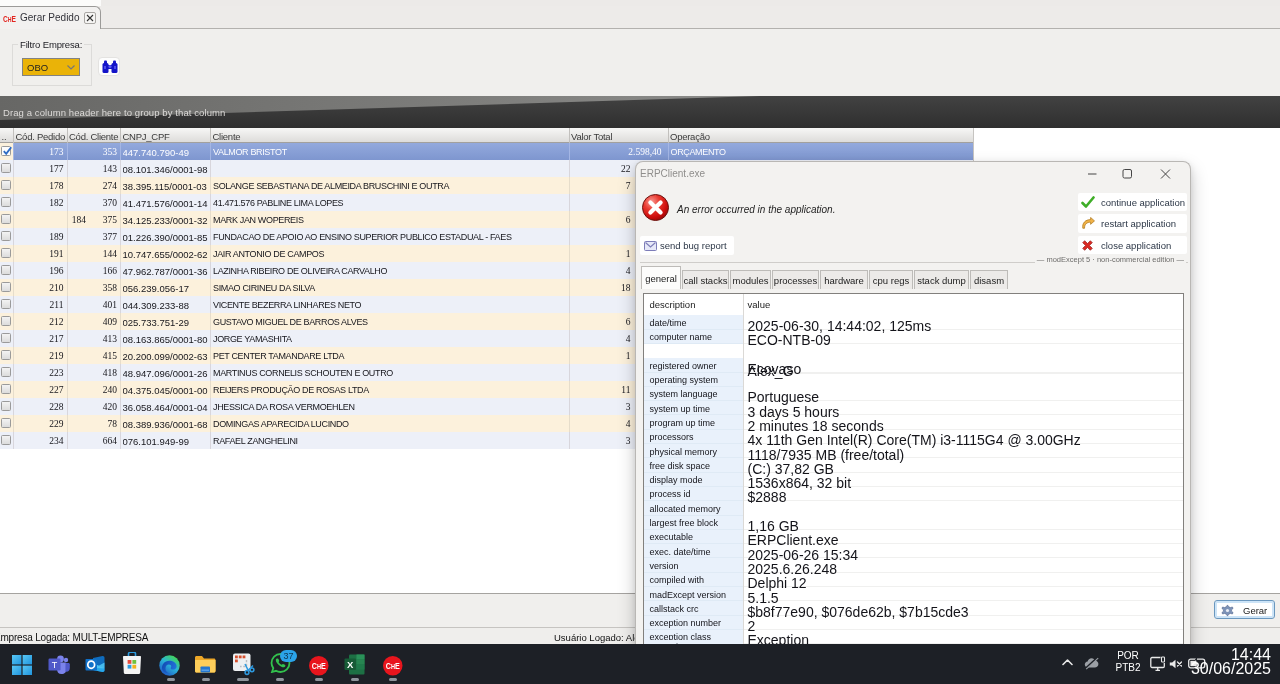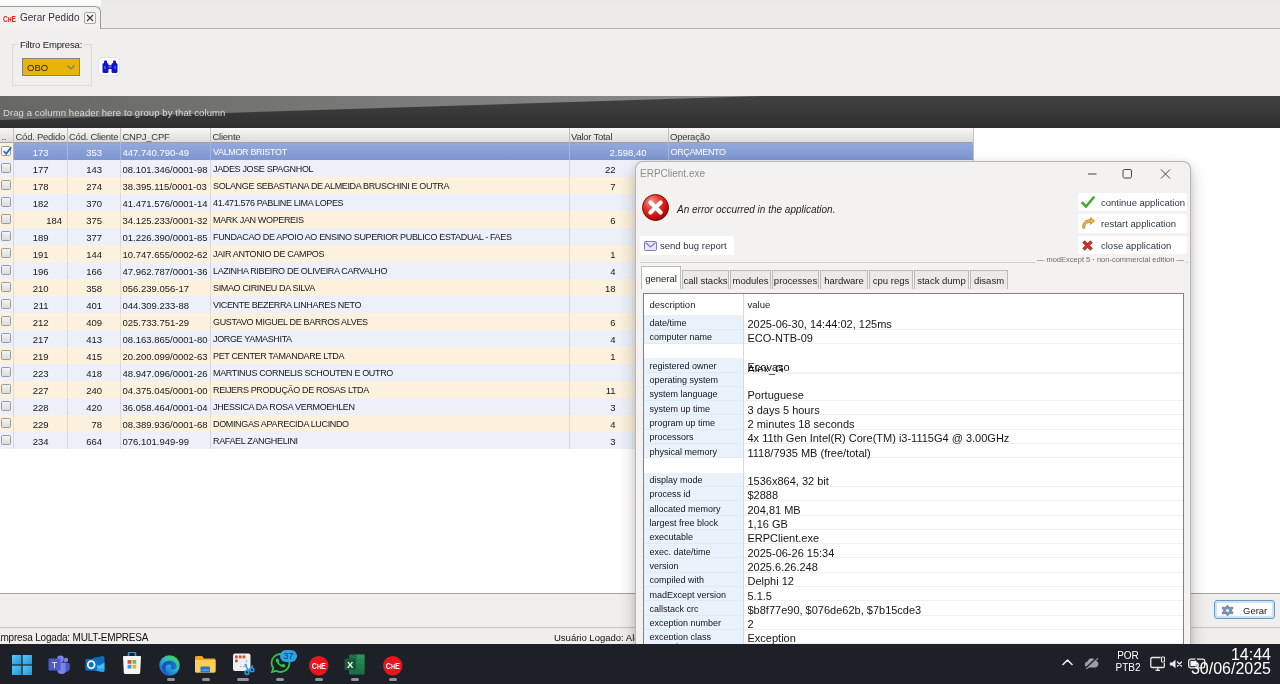--- a/index.html
+++ b/index.html
@@ -25,21 +25,21 @@
 
 #gbar { left:0; top:96px; width:1280px; height:32px; background:linear-gradient(to bottom,#424242,#2f2f2f); overflow:hidden; }
 #gbar .wedge { position:absolute; left:0; top:0; width:760px; height:25px; background:linear-gradient(95deg,#676765,#8c8c8a); clip-path:polygon(0 0, 100% 0, 0 96%); }
 #gbar .txt { position:absolute; left:3px; top:11px; font-size:9.5px; color:#dddbd9; letter-spacing:0.1px; }
 
 #ghead { position:absolute; left:0; top:0; width:973px; height:15px; background:linear-gradient(#f7f7f6,#dddcda); border-bottom:1px solid #a2a09d; }
 #ghead .hc { position:absolute; top:0; height:15px; font-size:9.5px; letter-spacing:-0.25px; color:#3a3a3a; padding:2.5px 0 0 1.5px; border-left:1px solid #c2c0bd; overflow:hidden; white-space:nowrap; }
 .row { position:absolute; left:0; width:973px; height:17px; }
 .row .c { position:absolute; top:0; height:17px; font-size:9.5px; color:#16161c; padding-top:4px; overflow:hidden; white-space:nowrap; }
 .row .name { font-size:9px; letter-spacing:-0.35px; }
-.row .num { text-align:right; padding-right:18px; }
+.row .num { text-align:right; padding-right:3px;font-family:Liberation Serif, serif; }
 .odd { background:#edf0f8; }
 .even { background:#fcf1dc; }
 .sel { background:linear-gradient(#93a9dd,#7e96cf); }
 .sel .c { color:#fdfdff; }
 .cbx { position:absolute; left:1px; top:3px; width:10px; height:10px; border:1px solid #9a9a9a; border-radius:1.5px; background:linear-gradient(#f3f3f3,#dcdcdc); }
 .cbx.on { background:#fdfdfd; }
 #gridwhite { left:0; top:449px; width:973px; height:144px; background:#fff; }
 #gridwhite2 { left:973px; top:128px; width:307px; height:465px; background:#fff; }
 #gridright { left:973px; top:128px; width:1px; height:321px; background:#c6c4c1; }
 .vline { position:absolute; top:0; width:1px; height:17px; background:#d8d6dc; }
@@ -66,21 +66,21 @@
 #bsend { left:4px; top:74px; width:93.5px; height:19px; }
 #melabel { position:absolute; right:4px; top:93px; font-size:7.5px; color:#6e6d6b; background:#f3f2f0; padding:0 2px; z-index:2; }
 #meline { position:absolute; left:4px; top:100px; width:548px; height:1px; background:#cfcdca; }
 .tab { position:absolute; top:108px; height:19px; font-size:9.5px; color:#222; background:#eceae8; border:1px solid #bdbbb8; border-bottom:none; text-align:center; padding-top:3.5px; }
 .tabsel { top:104px; height:23px; background:#fcfcfb; padding-top:6px; z-index:2; }
 #dlist { position:absolute; left:6.5px; top:131px; width:541px; height:392px; background:#fff; border:1px solid #82807d; }
 #dlist .hdr span { position:absolute; top:5px; font-size:9.5px; color:#222; }
 #dlist .coldiv { position:absolute; left:99px; top:0; width:1px; height:100%; background:#dbd9d6; }
 .drow { position:absolute; left:0; width:539px; height:14.36px; }
 .drow .d { position:absolute; left:0; top:0; width:99px; height:100%; background:#e9f1fb; font-size:9px; color:#14141a; padding:2.5px 0 0 6px; box-shadow:inset 0 -1px 0 #dfeaf5; white-space:nowrap; }
-.drow .v { position:absolute; left:100px; top:0; right:0; height:100%; font-size:11px; color:#14141a; padding:2.5px 0 0 4px; box-shadow:inset 0 -1px 0 #f0f0ef; white-space:nowrap; }
+.drow .v { position:absolute; left:100px; top:0; right:0; height:100%; font-size:14px; color:#14141a; padding:2.5px 0 0 4px; box-shadow:inset 0 -1px 0 #f0f0ef; white-space:nowrap; }
 
 #taskbar { left:0; top:644px; width:1280px; height:40px; background:#1d2026; }
 .tbi { position:absolute; }
 .ind { position:absolute; top:33.5px; height:3px; width:8px; border-radius:1.5px; background:#8f959c; }
 #clock { position:absolute; right:9px; top:4px; text-align:right; font-size:16px; color:#fff; line-height:13.5px; }
 .trtxt { position:absolute; font-size:10px; color:#fff; line-height:12px; text-align:center; }
 </style>
 </head>
 <body>
 <div class="abs" id="topstrip"></div>
@@ -161,21 +161,20 @@
       <div class="cbx "></div>
       <div class="vline" style="left:13px"></div>
       <div class="vline" style="left:66.5px"></div>
       <div class="vline" style="left:120px"></div>
       <div class="vline" style="left:210px"></div>
       <div class="vline" style="left:568.5px"></div>
       <div class="vline" style="left:667.5px"></div>
       <div class="c num" style="left:13px;width:53.5px">177</div>
       <div class="c num" style="left:66.5px;width:53.5px">143</div>
       <div class="c" style="left:122.5px;width:87.5px">08.101.346/0001-98</div>
-      <div class="c name" style="left:213px;width:355.5px">JADES JOSE SPAGNHOL</div>
       <div class="c num" style="left:560px;width:73.5px">22</div>
     </div>
 <div class="row even" style="top:49px">
       <div class="cbx "></div>
       <div class="vline" style="left:13px"></div>
       <div class="vline" style="left:66.5px"></div>
       <div class="vline" style="left:120px"></div>
       <div class="vline" style="left:210px"></div>
       <div class="vline" style="left:568.5px"></div>
       <div class="vline" style="left:667.5px"></div>
@@ -199,21 +198,21 @@
       <div class="c name" style="left:213px;width:355.5px">41.471.576 PABLINE LIMA LOPES</div>
     </div>
 <div class="row even" style="top:83px">
       <div class="cbx "></div>
       <div class="vline" style="left:13px"></div>
       <div class="vline" style="left:66.5px"></div>
       <div class="vline" style="left:120px"></div>
       <div class="vline" style="left:210px"></div>
       <div class="vline" style="left:568.5px"></div>
       <div class="vline" style="left:667.5px"></div>
-      <div class="c num" style="left:4px;width:76px">184</div>
+      <div class="c num" style="left:13px;width:76px">184</div>
       <div class="c num" style="left:66.5px;width:53.5px">375</div>
       <div class="c" style="left:122.5px;width:87.5px">34.125.233/0001-32</div>
       <div class="c name" style="left:213px;width:355.5px">MARK JAN WOPEREIS</div>
       <div class="c num" style="left:560px;width:73.5px">6</div>
     </div>
 <div class="row odd" style="top:100px">
       <div class="cbx "></div>
       <div class="vline" style="left:13px"></div>
       <div class="vline" style="left:66.5px"></div>
       <div class="vline" style="left:120px"></div>
@@ -506,31 +505,34 @@
         <div class="v">2 minutes 18 seconds</div>
       </div>
     <div class="drow" style="top:135.7px">
         <div class="d">processors</div>
         <div class="v">4x 11th Gen Intel(R) Core(TM) i3-1115G4 @ 3.00GHz</div>
       </div>
     <div class="drow" style="top:150.0px">
         <div class="d">physical memory</div>
         <div class="v">1118/7935 MB (free/total)</div>
       </div>
+    <div class="drow" style="top:164.3px">
+        <div class="d">free disk space</div>
+        <div class="v">(C:) 37,82 GB</div>
+      </div>
     <div class="drow" style="top:178.60000000000002px">
         <div class="d">display mode</div>
         <div class="v">1536x864, 32 bit</div>
       </div>
     <div class="drow" style="top:192.90000000000003px">
         <div class="d">process id</div>
         <div class="v">$2888</div>
       </div>
     <div class="drow" style="top:207.20000000000005px">
         <div class="d">allocated memory</div>
-        <div class="v">204,81 MB</div>
       </div>
     <div class="drow" style="top:221.50000000000006px">
         <div class="d">largest free block</div>
         <div class="v">1,16 GB</div>
       </div>
     <div class="drow" style="top:235.80000000000007px">
         <div class="d">executable</div>
         <div class="v">ERPClient.exe</div>
       </div>
     <div class="drow" style="top:250.10000000000008px">

